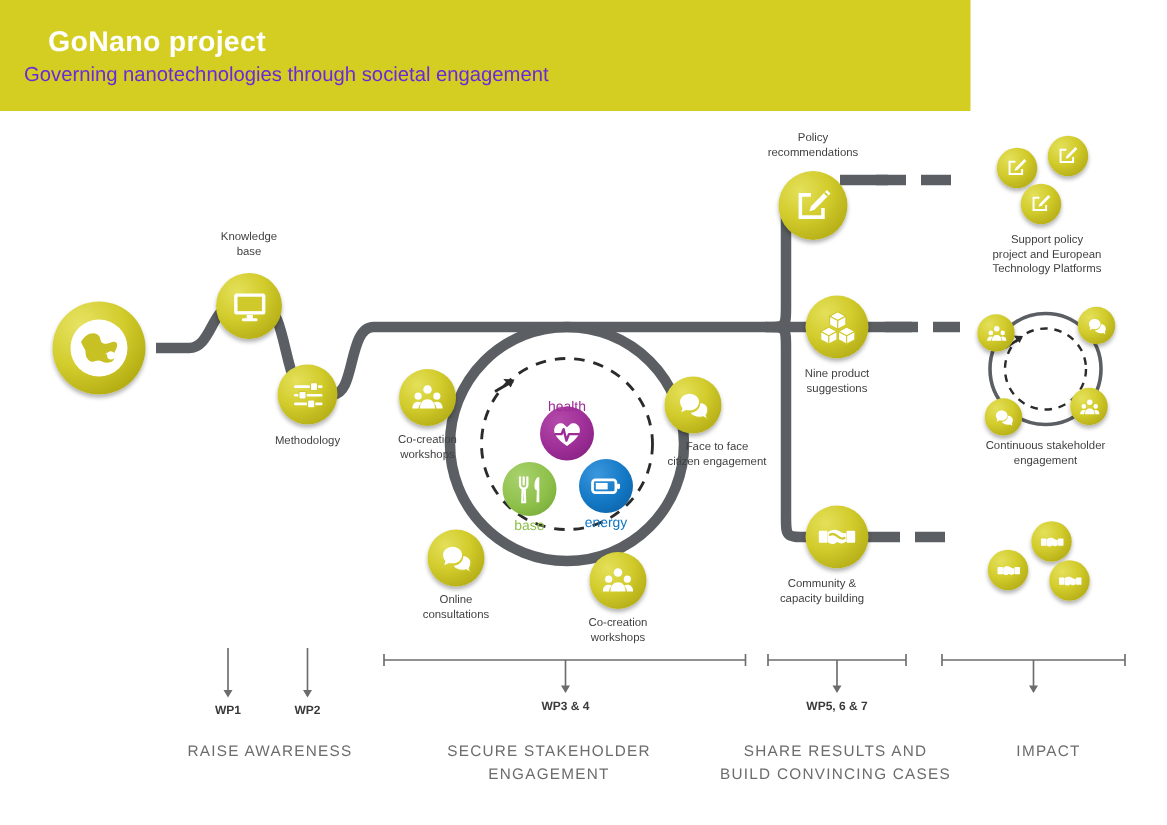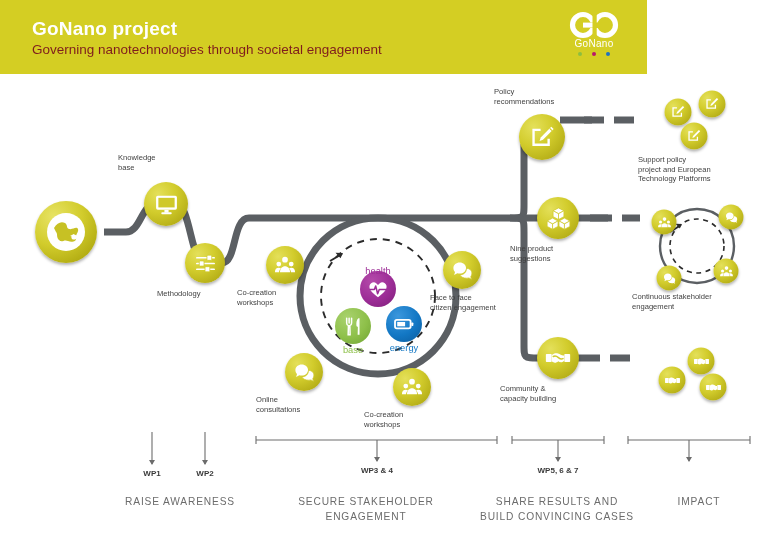--- a/index.html
+++ b/index.html
@@ -20,22 +20,22 @@
     position: absolute; left: 0; top: 0;
     width: 647px; height: 74px;
     background: #d4ce23;
   }
   #header-title {
     position: absolute; left: 32px; top: 18px;
     font-size: 19px; font-weight: bold; color: #ffffff;
     letter-spacing: 0.2px;
   }
   #header-subtitle {
-    position: absolute; left: 32px; top: 42px;
-    font-size: 13.5px; font-weight: normal; color: #7f1d1d;
+    position: absolute; left: 16px; top: 42px;
+    font-size: 13.5px; font-weight: normal; color: #6d28d9;
   }
   #logo-wrap {
     position: absolute; right: 22px; top: 10px;
     width: 62px; height: 56px;
     text-align: center;
   }
   #logo-mark { display:block; margin: 0 auto; }
   #logo-word {
     font-size: 10px; color: #ffffff; letter-spacing: 0.3px;
     margin-top: -2px;
@@ -59,20 +59,21 @@
     box-shadow: 0 2px 3px rgba(0,0,0,0.30);
     display: flex; align-items: center; justify-content: center;
   }
   .node.ring {
     background: radial-gradient(circle at 30% 25%, #e7e364 0%, #d2cc2c 45%, #aea80f 85%, #87820b 100%);
   }
   .node svg { display: block; }
   .nlabel {
     position: absolute;
     transform: translateX(-50%);
+    text-align: center;
     font-size: 7.6px;
     line-height: 9.6px;
     color: #3f3f3f;
     white-space: pre-line;
     width: 96px;
   }
 
   
   .pillar {
     position: absolute;
@@ -108,36 +109,20 @@
 </style>
 </head>
 <body>
 
 <div id="page">
 
   <div id="header">
     <div id="header-title">GoNano project</div>
     <div id="header-subtitle">Governing nanotechnologies through societal engagement</div>
 
-    <div id="logo-wrap">
-      <svg id="logo-mark" width="50" height="30" viewBox="0 0 50 30">
-        <g fill="none" stroke="#ffffff" stroke-width="5.2">
-          <circle cx="14" cy="15" r="10.5"></circle>
-          <circle cx="36" cy="15" r="10.5"></circle>
-        </g>
-        <rect x="12" y="12.5" width="12" height="5.5" fill="#d4ce23"></rect>
-        <rect x="26" y="12.5" width="12" height="5.5" fill="#d4ce23"></rect>
-        <rect x="14" y="12.6" width="11" height="5" fill="#ffffff"></rect>
-        <rect x="23.5" y="4.6" width="4.2" height="21" fill="#d4ce23"></rect>
-      </svg>
-      <div id="logo-word">GoNano</div>
-      <div id="logo-dots">
-        <i style="background:#8cbf3f"></i><i style="background:#b8186b"></i><i style="background:#1f72c0"></i>
-      </div>
-    </div>
   </div>
 
   <div id="canvas">
 
     <svg id="wires" width="778" height="476" viewBox="0 0 778 476">
       <g fill="none" stroke="#5b5f63" stroke-width="7" stroke-linecap="butt">
 
         <path d="M 104 158 L 126 158 C 141 158 141 130 156 130"></path>
 
         <path d="M 176 130 C 191 130 190 189 205 189"></path>

